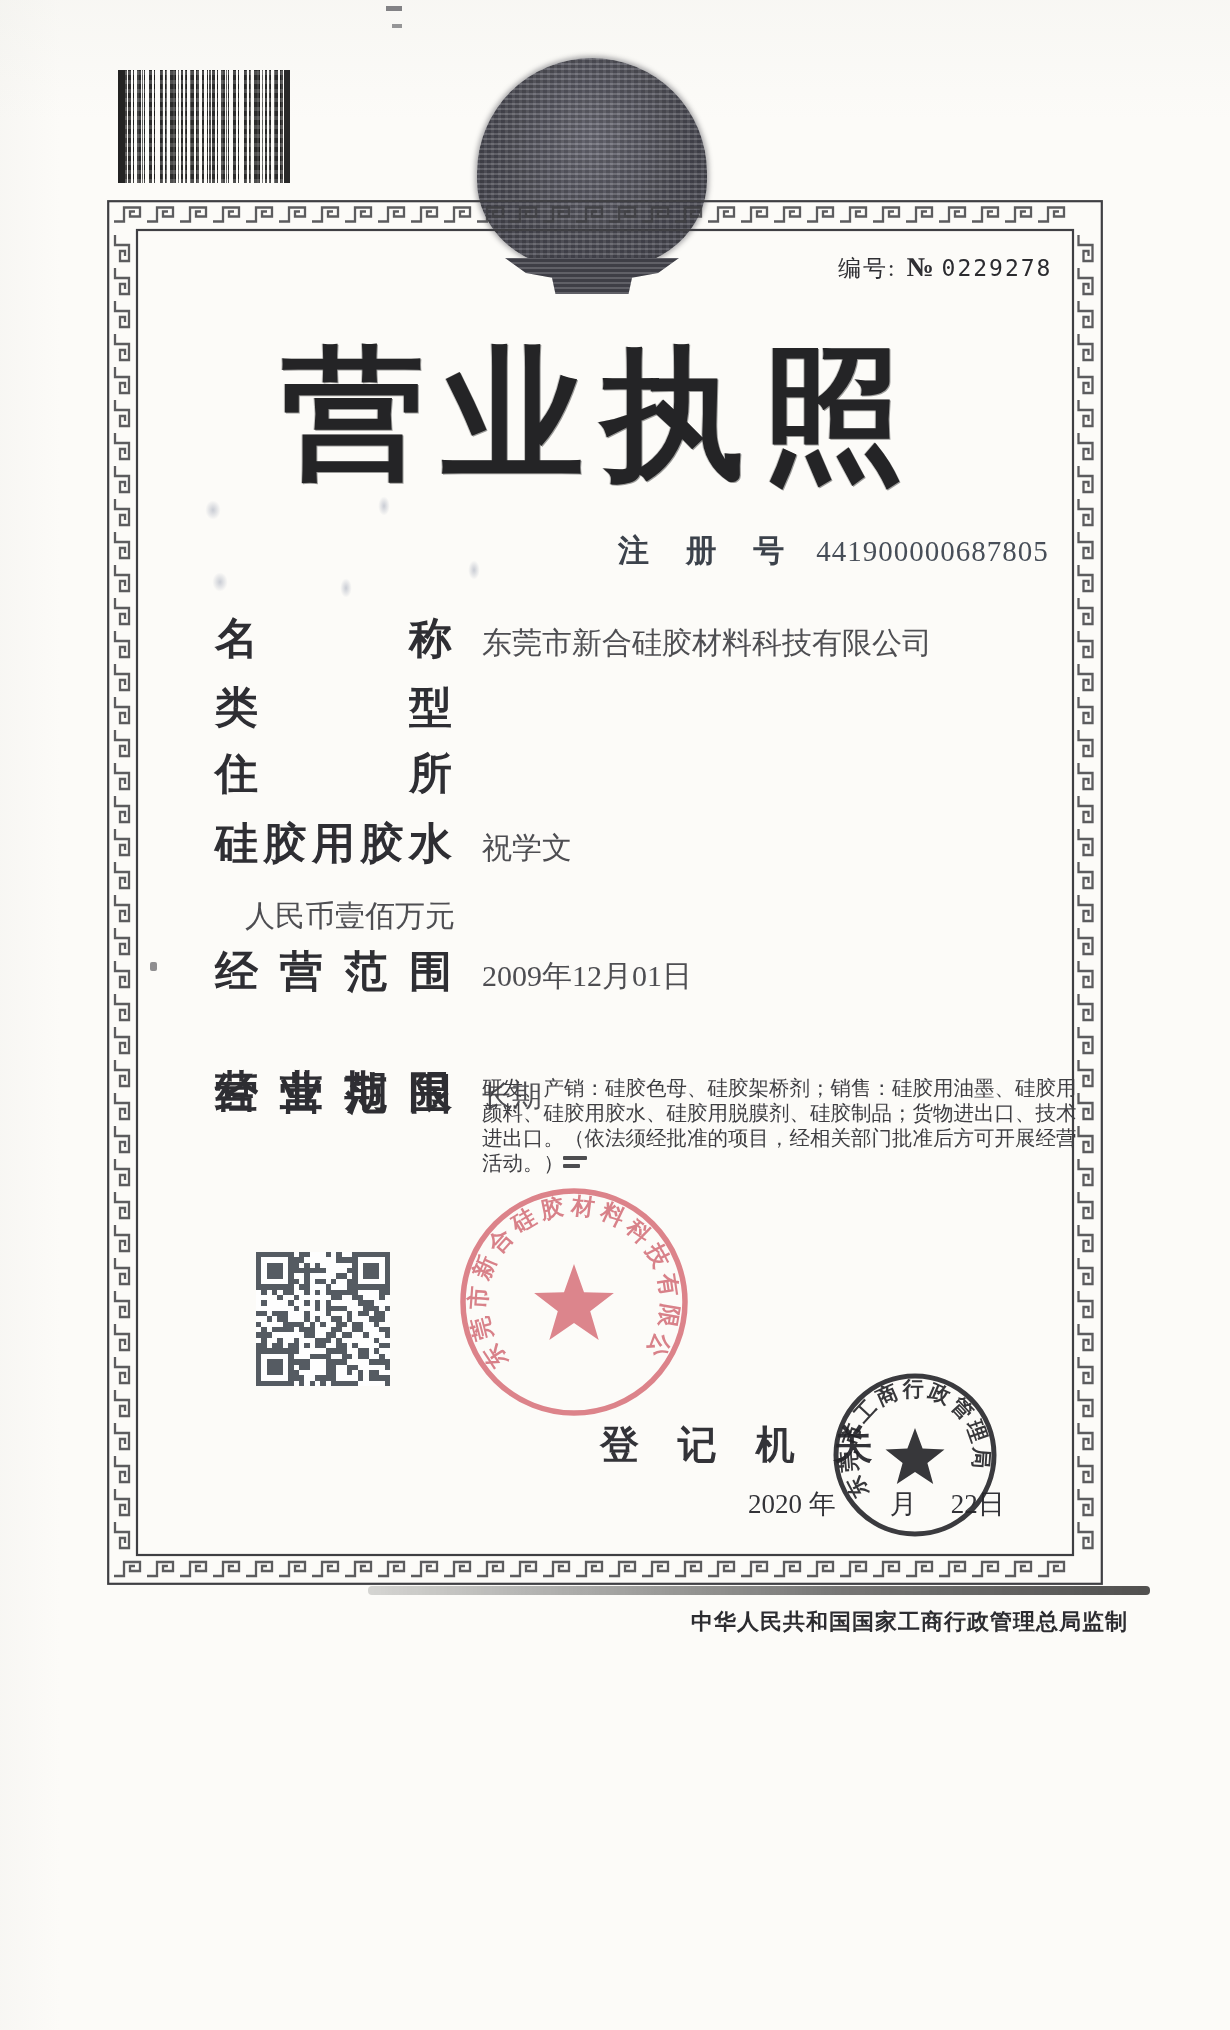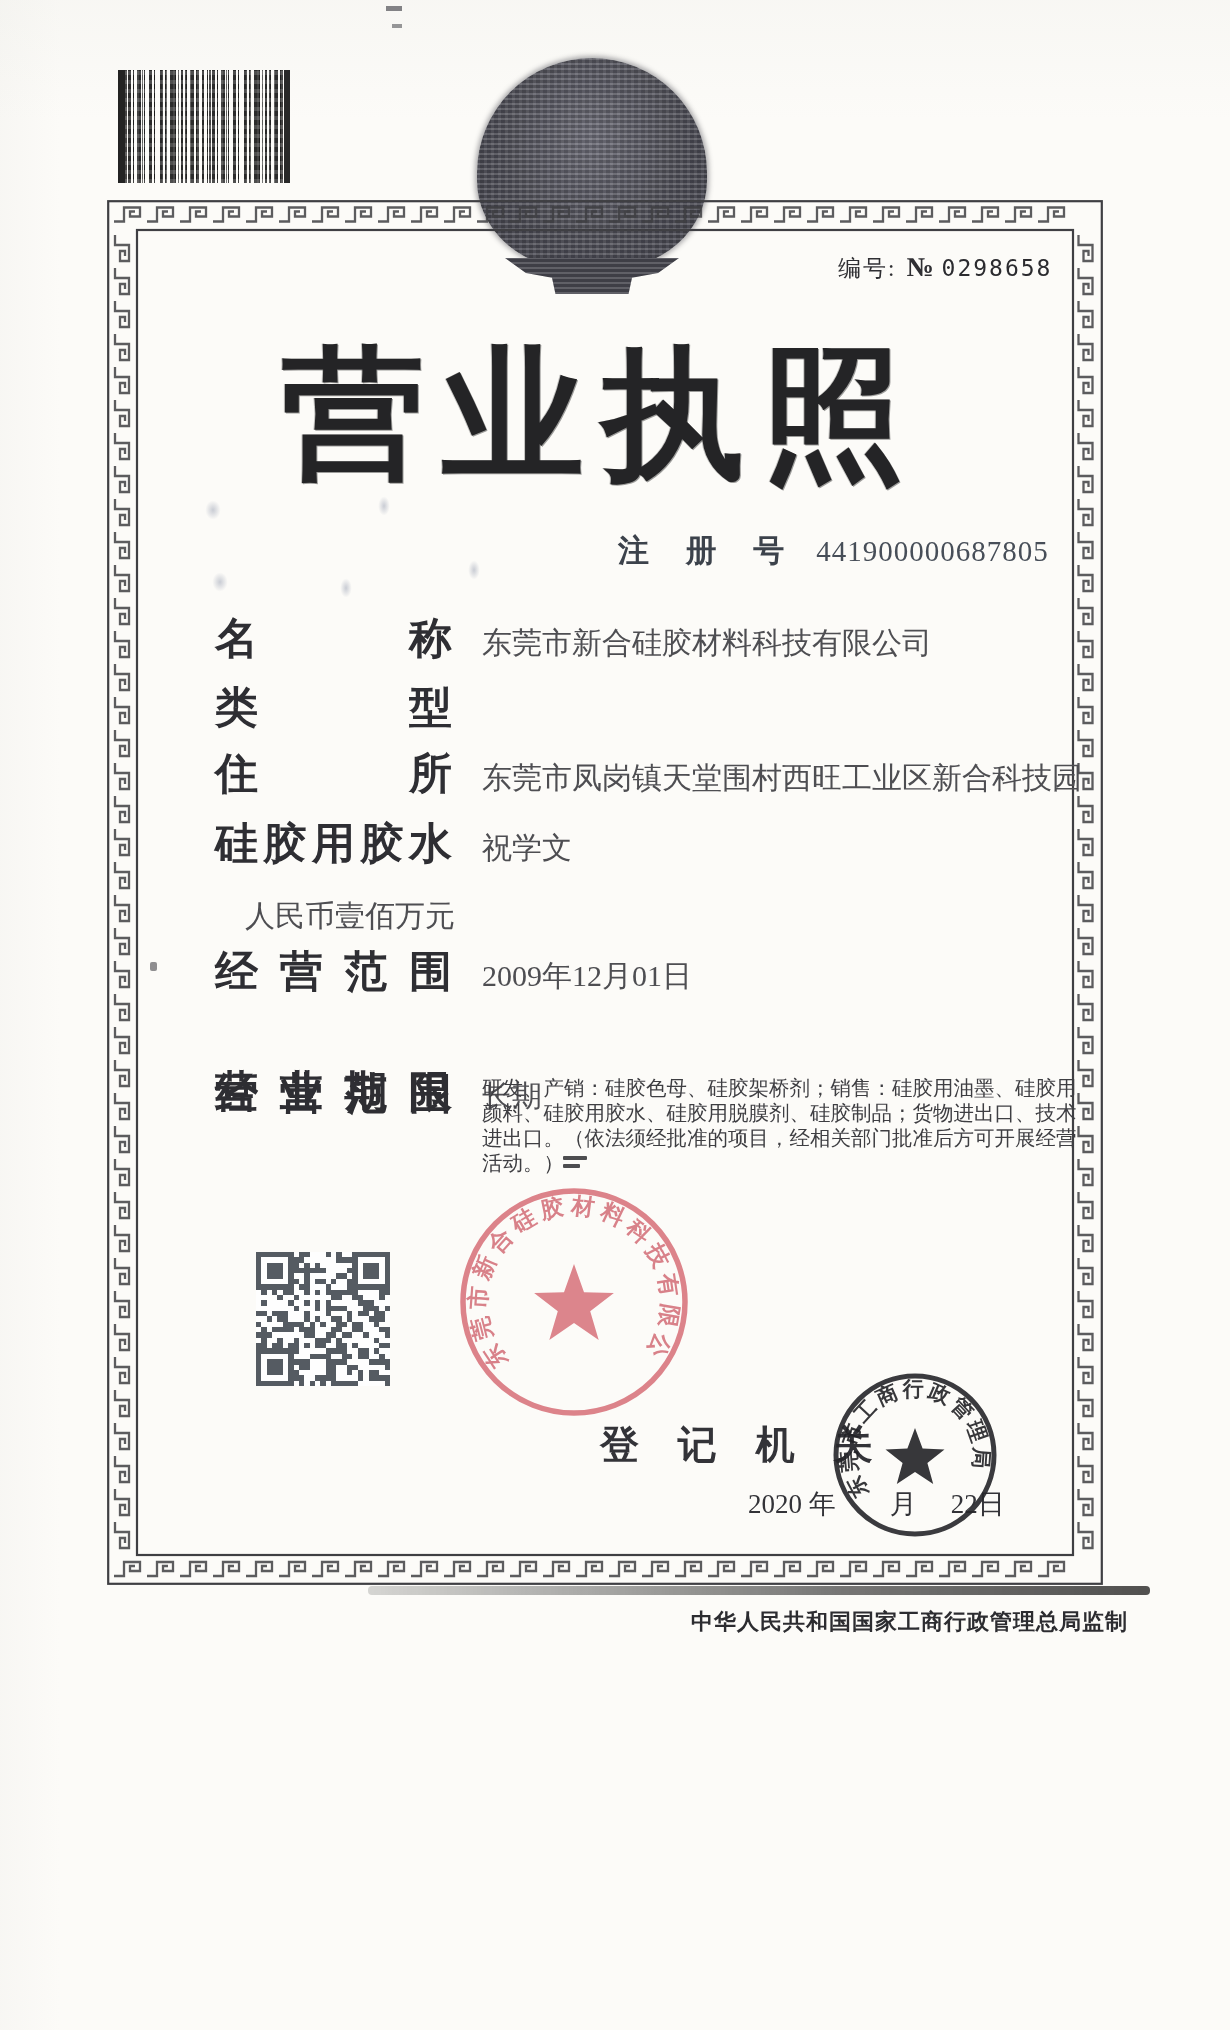--- a/index.html
+++ b/index.html
@@ -222,39 +222,38 @@
         <path d="M1 18 H11 V4 H27 V13 H17 V8 H22" fill="none" stroke="#3f3f43" stroke-width="2.3" opacity="0.85" transform="translate(26,1255) rotate(90)"></path>
         <path d="M1 18 H11 V4 H27 V13 H17 V8 H22" fill="none" stroke="#3f3f43" stroke-width="2.3" opacity="0.85" transform="translate(989.5,1255) rotate(90)"></path>
         <path d="M1 18 H11 V4 H27 V13 H17 V8 H22" fill="none" stroke="#3f3f43" stroke-width="2.3" opacity="0.85" transform="translate(26,1288) rotate(90)"></path>
         <path d="M1 18 H11 V4 H27 V13 H17 V8 H22" fill="none" stroke="#3f3f43" stroke-width="2.3" opacity="0.85" transform="translate(989.5,1288) rotate(90)"></path>
         <path d="M1 18 H11 V4 H27 V13 H17 V8 H22" fill="none" stroke="#3f3f43" stroke-width="2.3" opacity="0.85" transform="translate(26,1321) rotate(90)"></path>
         <path d="M1 18 H11 V4 H27 V13 H17 V8 H22" fill="none" stroke="#3f3f43" stroke-width="2.3" opacity="0.85" transform="translate(989.5,1321) rotate(90)"></path>
       </g>
   </svg>
 
   <div class="serial">
-    <span class="pfx">编号:</span><span class="sym">№</span><span class="num">0298658</span>
+    <span class="pfx">编号:</span><span class="sym">№</span><span class="num">0229278</span>
   </div>
 
   <div class="title">营业执照</div>
 
   <div class="regline">
     <span class="rlab">注 册 号</span><span class="rnum">441900000687805</span>
   </div>
 
   <div class="frow" style="top:615px">
     <div class="flabel">名称</div>
     <div class="fvalue">东莞市新合硅胶材料科技有限公司</div>
   </div>
   <div class="frow" style="top:684px">
     <div class="flabel">类型</div>
   </div>
   <div class="frow" style="top:750px">
     <div class="flabel">住所</div>
-    <div class="fvalue">东莞市凤岗镇天堂围村西旺工业区新合科技园</div>
   </div>
   <div class="frow" style="top:820px">
     <div class="flabel">硅胶用胶水</div>
     <div class="fvalue">祝学文</div>
   </div>
   <div class="frow" style="top:888px">
     <div class="fvalue">人民币壹佰万元</div>
   </div>
   <div class="frow" style="top:948px">
     <div class="flabel">经营范围</div>

